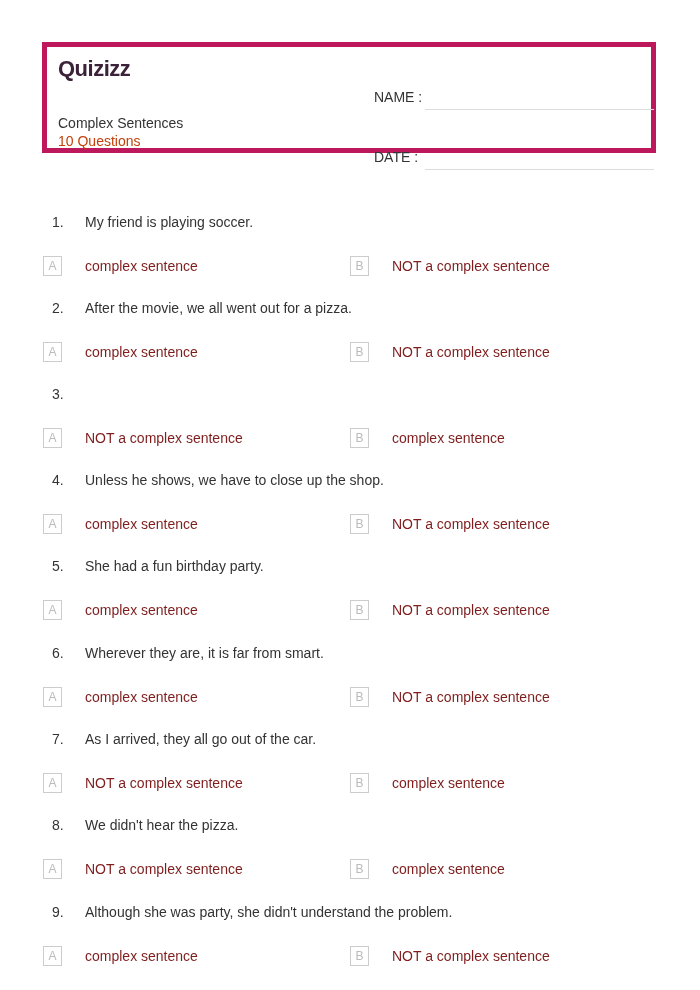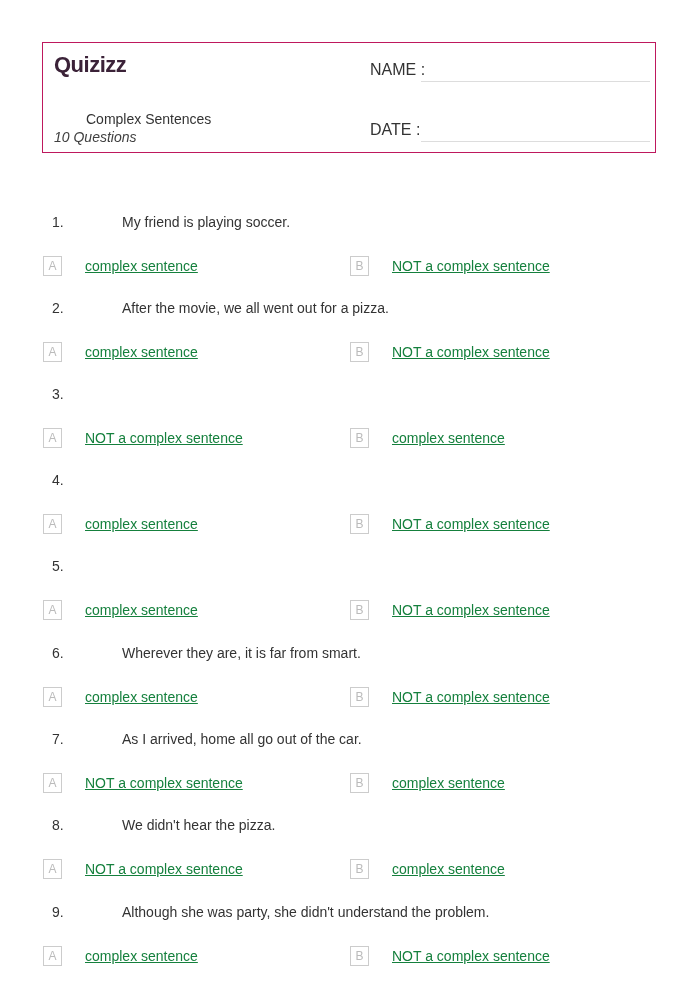--- a/index.html
+++ b/index.html
@@ -3,55 +3,55 @@
   <meta charset="utf-8">
   <style>
     html, body { margin: 0; padding: 0; background: #ffffff; }
     body {
       width: 700px; height: 990px; position: relative; overflow: hidden;
       font-family: "Liberation Sans", "DejaVu Sans", sans-serif;
       color: #333333;
     }
     .header-box {
       position: absolute; left: 42px; top: 42px; width: 614px; height: 111px;
-      border: 1px solid #be185d; box-sizing: border-box;
+      border: 5px solid #be185d; box-sizing: border-box;
     }
     .logo {
       position: absolute; left: 11px; top: 9px;
       font-size: 22px; font-weight: bold; color: #3b2238; letter-spacing: -0.5px;
     }
     .title {
-      position: absolute; left: 11px; top: 68px; font-size: 14px; color: #333333; margin-left: 32px;
+      position: absolute; left: 11px; top: 68px; font-size: 14px; color: #333333;
     }
     .subtitle {
-      position: absolute; left: 11px; top: 86px; font-size: 14px; color: #404040; font-style: italic;
+      position: absolute; left: 11px; top: 86px; font-size: 14px; color: #c2410c;
     }
     .field {
       position: absolute; left: 327px; width: 280px; height: 22px;
-      font-size: 16px; color: #333333;
+      font-size: 14px; color: #333333; margin-top: 24px;
     }
     .field .label { position: absolute; left: 0; top: 2px; }
     .field .line {
       position: absolute; left: 51px; right: 0; top: 22px; height: 0;
       border-bottom: 1px solid #dddddd;
     }
     .q-row {
       position: absolute; left: 0; width: 700px; height: 20px; font-size: 14px;
     }
     .q-num { position: absolute; left: 52px; top: 0; color: #333333; }
-    .q-text { position: absolute; left: 85px; top: 0; color: #333333; margin-left: 37px; }
+    .q-text { position: absolute; left: 85px; top: 0; color: #333333; }
     .opt {
       position: absolute; height: 22px; font-size: 14px;
     }
     .opt-box {
       position: absolute; left: 0; top: 0; width: 19px; height: 20px;
       border: 1px solid #cccccc; box-sizing: border-box;
       font-size: 12px; color: #bbbbbb; text-align: center; line-height: 19px;
     }
-    .opt-text { position: absolute; left: 42px; top: 2px; color: #15803d; white-space: nowrap; text-decoration: underline; }
+    .opt-text { position: absolute; left: 42px; top: 2px; color: #7f1d1d; white-space: nowrap; }
   </style>
 </head>
 <body>
 
 <div class="header-box">
   <div class="logo">Quizizz</div>
   <div class="title">Complex Sentences</div>
   <div class="subtitle">10 Questions</div>
 
   <div class="field" style="top:16px;">
@@ -97,32 +97,34 @@
   <span class="opt-box">A</span>
   <span class="opt-text">NOT a complex sentence</span>
 </div>
 <div class="opt" style="left:350px; top:428px;">
   <span class="opt-box">B</span>
   <span class="opt-text">complex sentence</span>
 </div>
 
 <div class="q-row" style="top:472px;">
   <span class="q-num">4.</span>
+  <span class="q-text">Unless he shows, we have to close up the shop.</span>
 </div>
 <div class="opt" style="left:43px; top:514px;">
   <span class="opt-box">A</span>
   <span class="opt-text">complex sentence</span>
 </div>
 <div class="opt" style="left:350px; top:514px;">
   <span class="opt-box">B</span>
   <span class="opt-text">NOT a complex sentence</span>
 </div>
 
 <div class="q-row" style="top:558px;">
   <span class="q-num">5.</span>
+  <span class="q-text">She had a fun birthday party.</span>
 </div>
 <div class="opt" style="left:43px; top:600px;">
   <span class="opt-box">A</span>
   <span class="opt-text">complex sentence</span>
 </div>
 <div class="opt" style="left:350px; top:600px;">
   <span class="opt-box">B</span>
   <span class="opt-text">NOT a complex sentence</span>
 </div>
 
@@ -134,21 +136,21 @@
   <span class="opt-box">A</span>
   <span class="opt-text">complex sentence</span>
 </div>
 <div class="opt" style="left:350px; top:687px;">
   <span class="opt-box">B</span>
   <span class="opt-text">NOT a complex sentence</span>
 </div>
 
 <div class="q-row" style="top:731px;">
   <span class="q-num">7.</span>
-  <span class="q-text">As I arrived, home all go out of the car.</span>
+  <span class="q-text">As I arrived, they all go out of the car.</span>
 </div>
 <div class="opt" style="left:43px; top:773px;">
   <span class="opt-box">A</span>
   <span class="opt-text">NOT a complex sentence</span>
 </div>
 <div class="opt" style="left:350px; top:773px;">
   <span class="opt-box">B</span>
   <span class="opt-text">complex sentence</span>
 </div>
 

